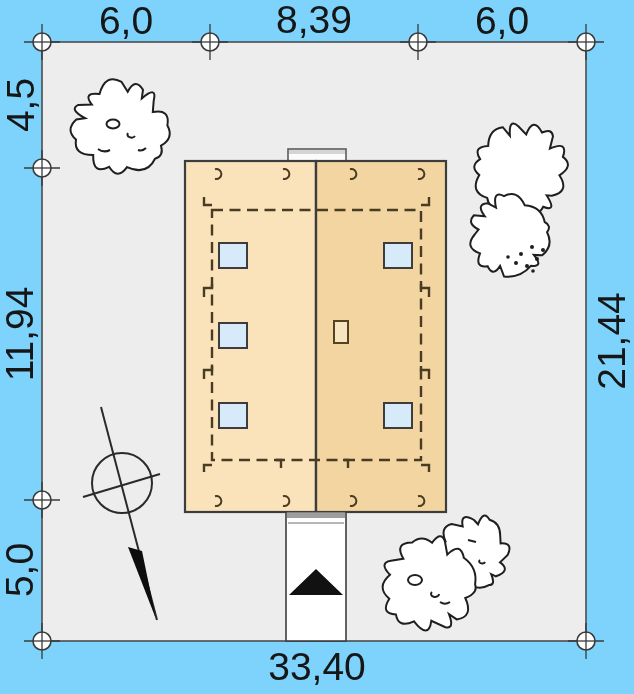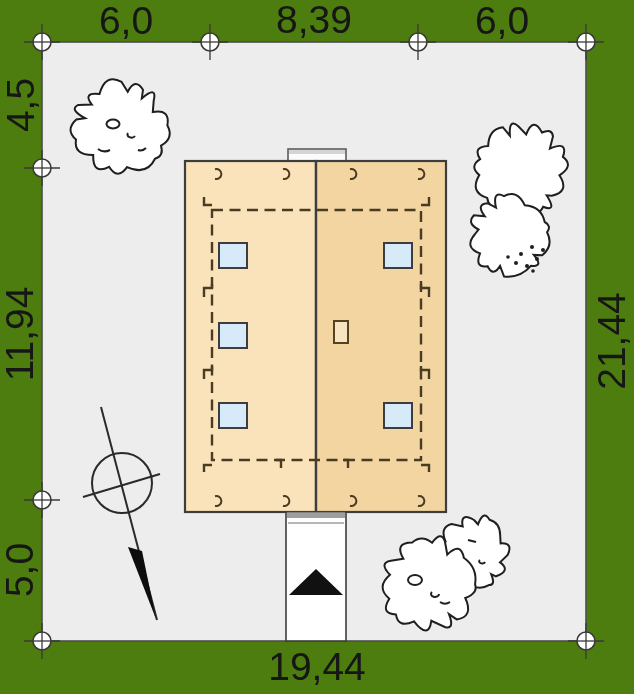--- a/index.html
+++ b/index.html
@@ -1,18 +1,18 @@
 <!DOCTYPE html>
 <html><head>
 <meta charset="utf-8">
 <style>
   html,body{margin:0;padding:0;background:#ffffff;}
   .stage{
     position:relative;width:634px;height:694px;overflow:hidden;
-    background:#4d7c0f;
+    background:#7dd3fc;
     font-family:"Liberation Sans",sans-serif;
   }
   .stage svg{position:absolute;left:0;top:0;}
   .dim{
     position:absolute;
     font-size:39px;
     line-height:1;
     color:#161616;
     white-space:nowrap;
     transform:translate(-50%,-50%);
@@ -185,15 +185,15 @@
       </g>
 </svg>
 
 <div class="dim" style="left: 126px; top: 20px; color: rgb(22, 22, 22);">6,0</div>
 <div class="dim" style="left: 314px; top: 19px; color: rgb(22, 22, 22);">8,39</div>
 <div class="dim" style="left: 502px; top: 20px; color: rgb(22, 22, 22);">6,0</div>
 <div class="dim rot" style="left: 20px; top: 105px; color: rgb(22, 22, 22);">4,5</div>
 <div class="dim rot" style="left: 19px; top: 334px; color: rgb(22, 22, 22);">11,94</div>
 <div class="dim rot" style="left: 19px; top: 570px; color: rgb(22, 22, 22);">5,0</div>
 <div class="dim rot" style="left: 611px; top: 341px; color: rgb(22, 22, 22);">21,44</div>
-<div class="dim" style="left: 317px; top: 666px; color: rgb(22, 22, 22);">19,44</div>
+<div class="dim" style="left: 317px; top: 666px; color: rgb(22, 22, 22);">33,40</div>
 
 </div>
 
 </body></html>

